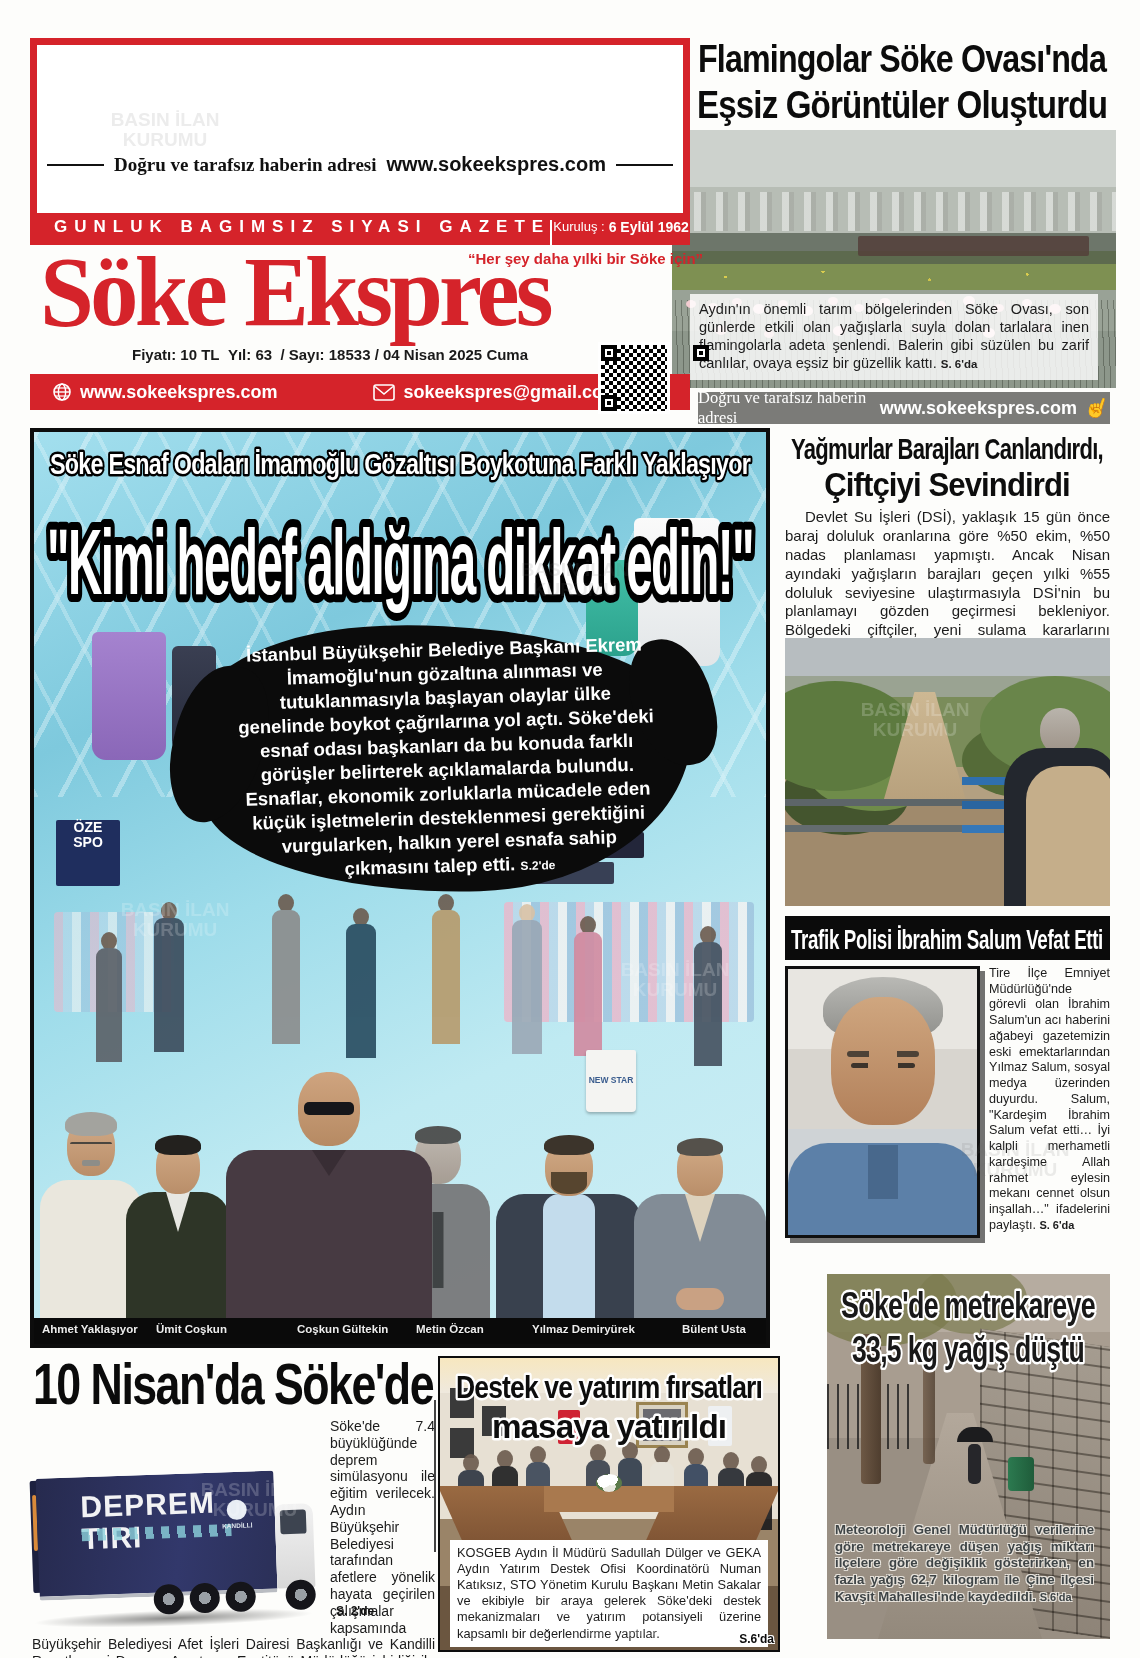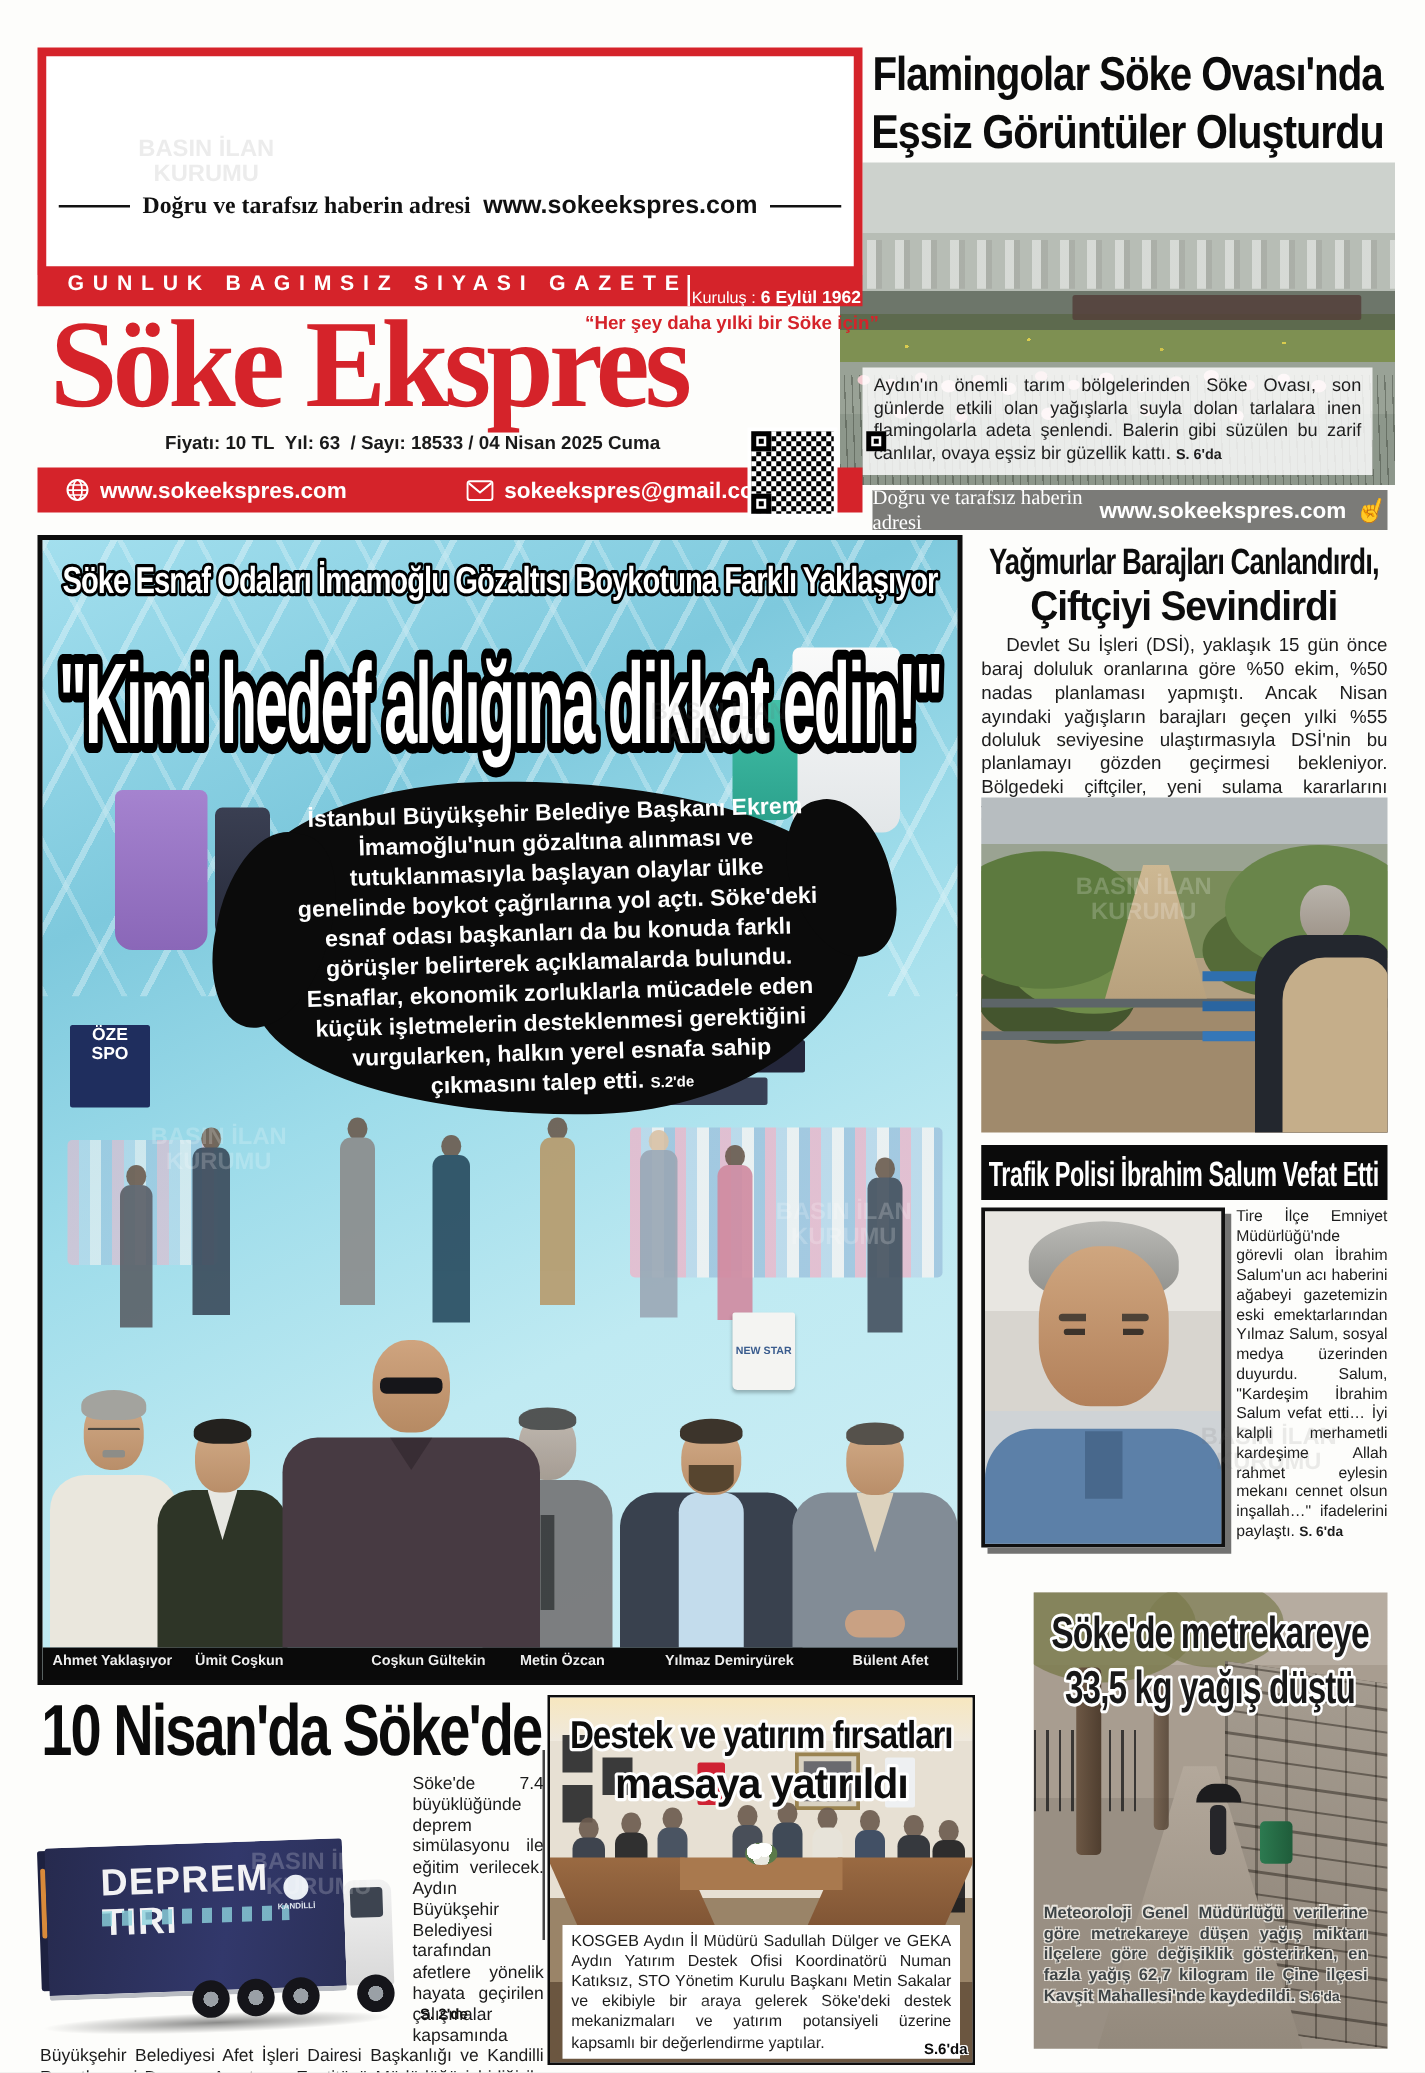--- a/index.html
+++ b/index.html
@@ -17,21 +17,21 @@
   .mast-box{left:30px;top:38px;width:646px;height:168px;border:7px solid #d5232a;background:#fff;z-index:2;}
   .mast-slogan{position:absolute;left:0;right:0;top:18px;text-align:center;color:#d5232a;
       font-family:"Liberation Serif",serif;font-weight:700;font-size:57px;letter-spacing:1px;white-space:nowrap;}
   .mast-tagrow{position:absolute;left:10px;right:10px;top:108px;display:flex;align-items:center;gap:10px;}
   .mast-tagrow .rule{flex:1;height:2px;background:#111;}
   .mast-tag-pre{font-family:"Liberation Serif",serif;font-weight:700;font-size:19px;white-space:nowrap;}
   .mast-tag-site{font-weight:800;font-size:20px;white-space:nowrap;}
 
   .banner{left:30px;top:208px;width:660px;height:37px;background:#d5232a;color:#fff;display:flex;z-index:1;}
   .banner .left{flex:1;display:flex;align-items:center;padding-left:24px;font-weight:700;font-size:17px;letter-spacing:7px;white-space:nowrap;}
-  .banner .right{width:152px;border-left:2px solid #fff;display:flex;align-items:flex-end;justify-content:center;gap:4px;font-size:13px;white-space:nowrap;}
+  .banner .right{width:152px;border-left:2px solid #fff;display:flex;align-items:center;justify-content:center;gap:4px;font-size:13px;white-space:nowrap;}
   .banner .right b{font-size:14px;}
 
   .logo{left:40px;top:242px;color:#d5232a;font-family:"Liberation Serif",serif;font-weight:700;
         font-size:100px;letter-spacing:-4px;line-height:1;white-space:nowrap;z-index:5;transform:scaleX(.97);transform-origin:left;}
   .motto{left:468px;top:250px;width:230px;color:#d5232a;font-weight:700;font-size:15px;z-index:6;white-space:nowrap;}
   .priceline{left:132px;top:346px;font-size:15px;white-space:nowrap;z-index:6;color:#1a1a1a;}
   .priceline .p1{font-weight:700;}
   .priceline .p2{font-weight:800;}
   .priceline .p3{font-weight:700;}
 
@@ -404,21 +404,21 @@
         <div class="head"></div>
         <div class="hair"></div>
     </div>
 
     <div class="namebar">
       <span style="left:8px;">Ahmet Yaklaşıyor</span>
       <span style="left:122px;">Ümit Coşkun</span>
       <span style="left:263px;">Coşkun Gültekin</span>
       <span style="left:382px;">Metin Özcan</span>
       <span style="left:498px;">Yılmaz Demiryürek</span>
-      <span style="left:648px;">Bülent Afet</span>
+      <span style="left:648px;">Bülent Usta</span>
     </div>
   </div>
 
   <svg class="abs dams-head" viewBox="0 0 325 78">
     <text x="162" y="30" text-anchor="middle" font-size="30" font-weight="900" fill="#0d0d0d" letter-spacing="-1" textLength="320" lengthAdjust="spacingAndGlyphs">Yağmurlar Barajları Canlandırdı,</text>
     <text x="162" y="68" text-anchor="middle" font-size="34" font-weight="900" fill="#0d0d0d" letter-spacing="-1" textLength="252" lengthAdjust="spacingAndGlyphs">Çiftçiyi Sevindirdi</text>
   </svg>
   <div class="abs dams-body"><span class="ind"></span><span>Devlet Su İşleri (DSİ), yaklaşık 15 gün önce baraj doluluk oranlarına göre %50 ekim, %50 nadas planlaması yapmıştı. Ancak Nisan ayındaki yağışların barajları geçen yılki %55 doluluk seviyesine ulaştırmasıyla DSİ'nin bu planlamayı gözden geçirmesi bekleniyor. Bölgedeki çiftçiler, yeni sulama kararlarını yakından takip ediyor.</span>
     <span class="ref">S. 2'de</span>
   </div>

